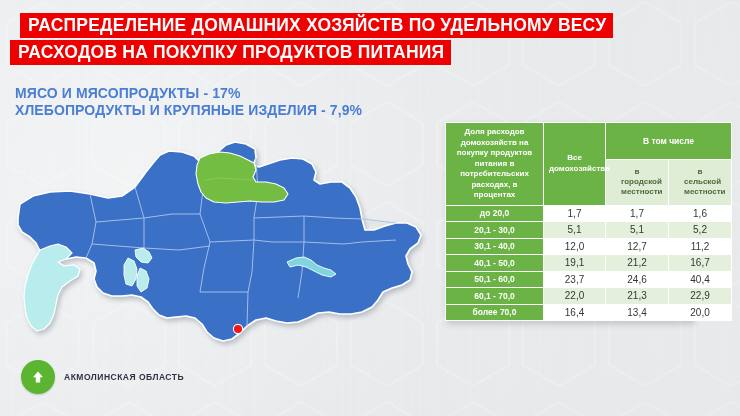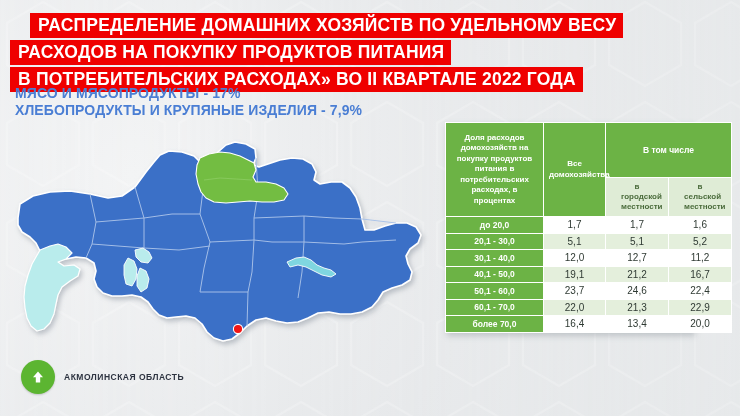--- a/index.html
+++ b/index.html
@@ -22,21 +22,21 @@
   
   .title-wrap{position:absolute;left:0;top:13px;width:740px;}
   .title-line{
     display:block;width:max-content;max-width:726px;
     background:#ef0000;color:#ffffff;
     font-weight:bold;font-size:17.5px;line-height:20px;
     letter-spacing:.2px;
     padding:2px 7px 3px 8px;margin:0 0 2px 8px;
     white-space:nowrap;
   }
-  .title-line:nth-child(1){margin-left:30px;}
+  .title-line:nth-child(1){margin-left:20px;}
   .title-line:nth-child(2){margin-left:10px;}
   .title-line:nth-child(3){margin-left:10px;}
 
   
   .subtitle{position:absolute;left:15px;top:85px;}
   .sub-line{
     color:#4a7ed4;font-weight:bold;font-size:14px;line-height:17px;
     white-space:nowrap;letter-spacing:.1px;
   }
 
@@ -57,21 +57,21 @@
   .col-city{width:63px;}
   .col-rural{width:63px;}
 
   th.hmain{
     background:#6cb345;color:#ffffff;font-size:8px;font-weight:bold;
     line-height:10.5px;text-align:center;padding:4px 5px;
     vertical-align:middle;
   }
   th.hspan{
     background:#6cb345;color:#ffffff;font-size:8.5px;font-weight:bold;
-    text-align:center;padding:20px 2px;height:14px;vertical-align:middle;
+    text-align:center;padding:11px 2px;height:14px;vertical-align:middle;
   }
   th.hsub{
     background:#dfecd6;color:#4a6b3b;font-size:8px;font-weight:bold;
     line-height:10px;text-align:center;padding:4px 15px;vertical-align:middle;
   }
   td.rowlabel{
     background:#6cb345;color:#ffffff;font-size:8.5px;font-weight:bold;
     text-align:center;height:15.5px;vertical-align:middle;
   }
   td.val{
@@ -122,21 +122,20 @@
         <stop offset="100%" stop-color="#ffffff" stop-opacity="0.45"></stop>
       </linearGradient>
     </defs>
     <rect x="0" y="0" width="740" height="416" fill="url(#hexpat)" opacity="0.5"></rect>
     <rect x="0" y="0" width="740" height="416" fill="url(#fadeL)"></rect>
   </svg>
 
   <div class="title-wrap">
     <span class="title-line">РАСПРЕДЕЛЕНИЕ ДОМАШНИХ ХОЗЯЙСТВ ПО УДЕЛЬНОМУ ВЕСУ</span>
     <span class="title-line">РАСХОДОВ НА ПОКУПКУ ПРОДУКТОВ ПИТАНИЯ</span>
-    <span class="title-line">В ПОТРЕБИТЕЛЬСКИХ РАСХОДАХ» ВО II КВАРТАЛЕ 2022 ГОДА</span>
   </div>
 
   <div class="subtitle">
     <div class="sub-line">МЯСО И МЯСОПРОДУКТЫ - 17%</div>
     <div class="sub-line">ХЛЕБОПРОДУКТЫ И КРУПЯНЫЕ ИЗДЕЛИЯ - 7,9%</div>
   </div>
 
   <div class="map">
     <svg viewBox="0 0 440 235">
       <defs>
@@ -244,21 +243,21 @@
         <tr class="even">
           <td class="rowlabel">40,1 - 50,0</td>
           <td class="val">19,1</td>
           <td class="val">21,2</td>
           <td class="val">16,7</td>
         </tr>
         <tr class="odd">
           <td class="rowlabel">50,1 - 60,0</td>
           <td class="val">23,7</td>
           <td class="val">24,6</td>
-          <td class="val">22,4</td>
+          <td class="val">40,4</td>
         </tr>
         <tr class="even">
           <td class="rowlabel">60,1 - 70,0</td>
           <td class="val">22,0</td>
           <td class="val">21,3</td>
           <td class="val">22,9</td>
         </tr>
         <tr class="odd">
           <td class="rowlabel">более 70,0</td>
           <td class="val">16,4</td>

